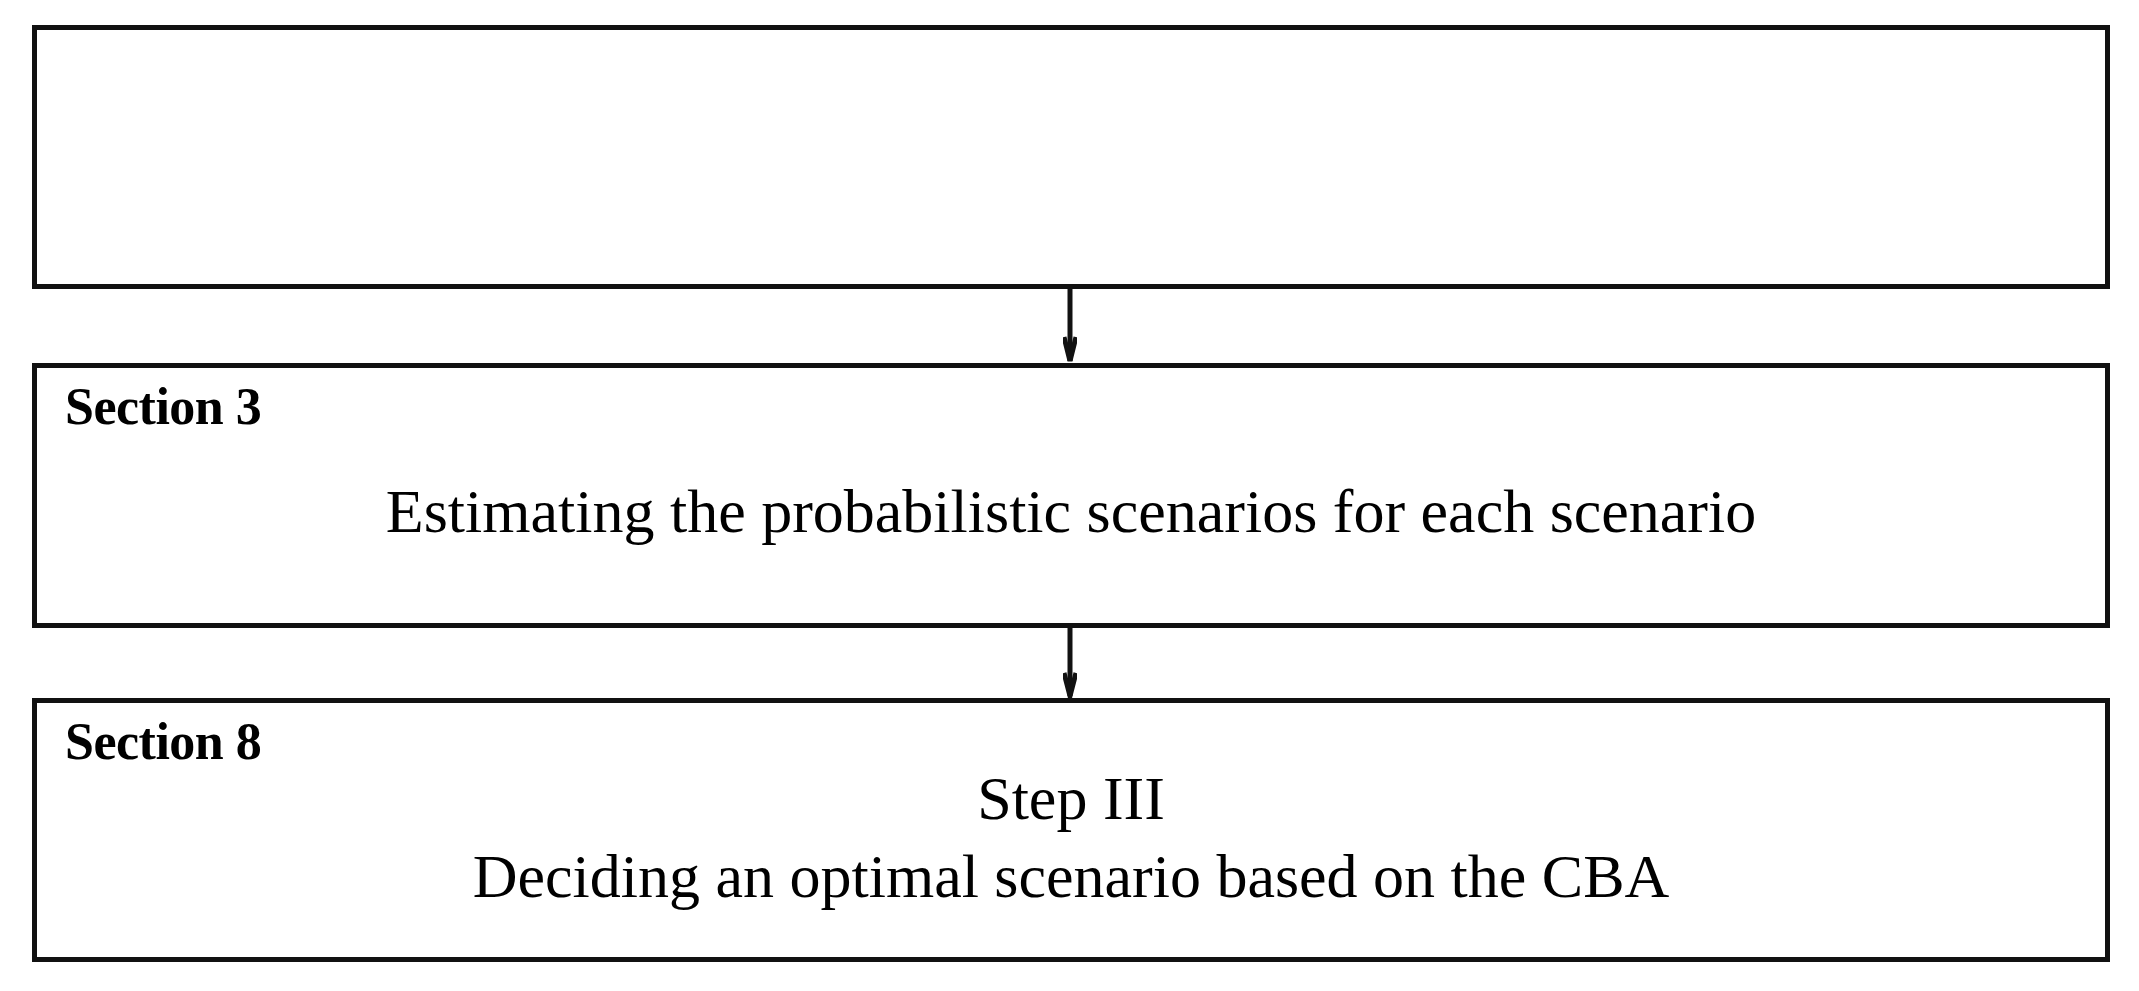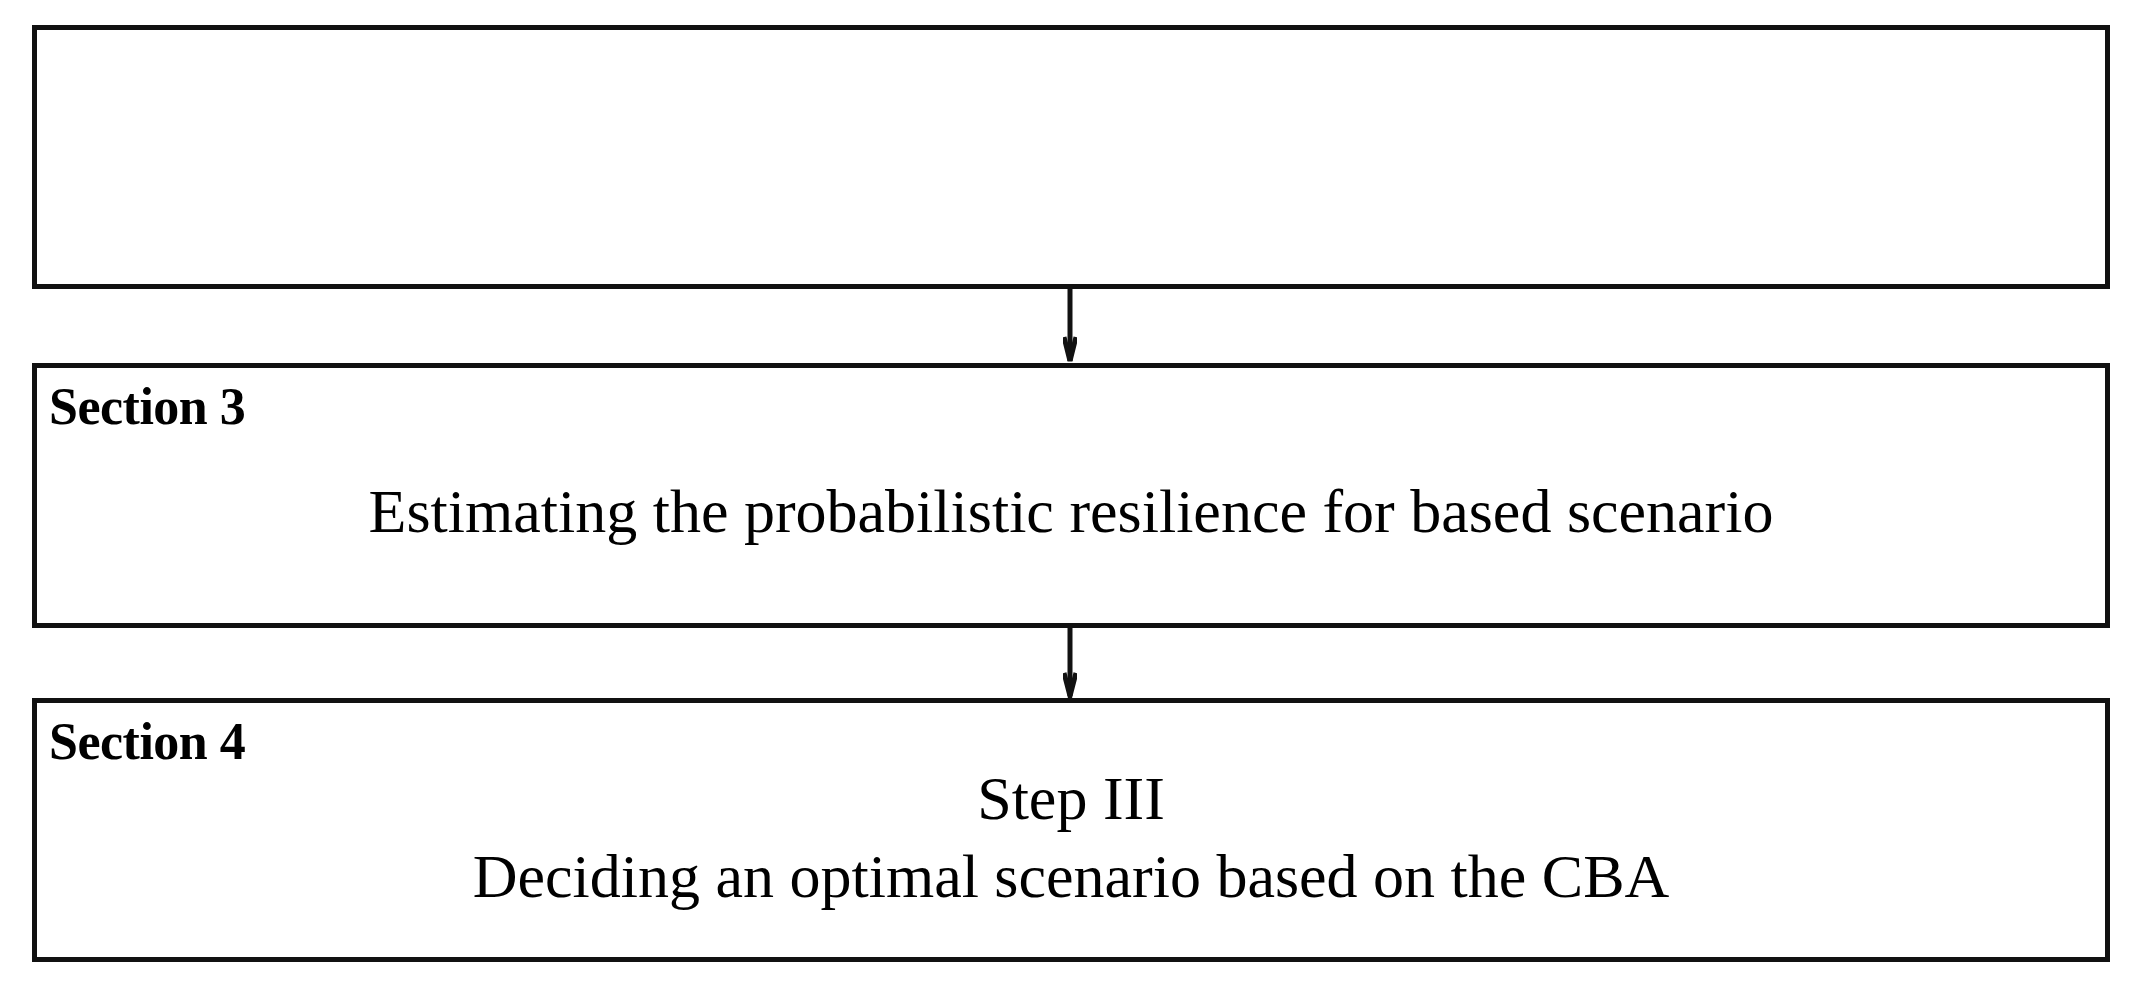--- a/index.html
+++ b/index.html
@@ -30,21 +30,21 @@
     left: 32px;
     width: 2078px;
   }
 
   .box-1 { top: 25px;  height: 264px; }
   .box-2 { top: 363px; height: 265px; }
   .box-3 { top: 698px; height: 264px; }
 
   .section-tag {
     position: absolute;
-    left: 12px;
+    left: 28px;
     top: 12px;
     font-weight: bold;
     font-size: 52px;
     line-height: 1.05;
     letter-spacing: -0.5px;
     white-space: nowrap;
   }
 
   .box-body {
     position: absolute;
@@ -101,32 +101,32 @@
   <div class="arrow arrow-1">
     <svg viewBox="0 0 14 74" preserveAspectRatio="none" aria-hidden="true">
       <line x1="7" y1="0" x2="7" y2="72" stroke="#111111" stroke-width="5"></line>
       <polyline points="1,48 7,72 13,48" fill="none" stroke="#111111" stroke-width="5"></polyline>
     </svg>
   </div>
 
   <div class="step-box box-2">
     <div class="section-tag">Section 3</div>
     <div class="box-body">
-      <div class="step-desc">Estimating the probabilistic resilience for based scenario</div>
+      <div class="step-desc">Estimating the probabilistic scenarios for each scenario</div>
     </div>
   </div>
 
   <div class="arrow arrow-2">
     <svg viewBox="0 0 14 70" preserveAspectRatio="none" aria-hidden="true">
       <line x1="7" y1="0" x2="7" y2="68" stroke="#111111" stroke-width="5"></line>
       <polyline points="1,45 7,68 13,45" fill="none" stroke="#111111" stroke-width="5"></polyline>
     </svg>
   </div>
 
   <div class="step-box box-3">
-    <div class="section-tag">Section 4</div>
+    <div class="section-tag">Section 8</div>
     <div class="box-body">
       <div class="step-title">Step III</div>
       <div class="step-desc">Deciding an optimal scenario based on the CBA</div>
     </div>
   </div>
 
 </div>
 
 </body></html>

